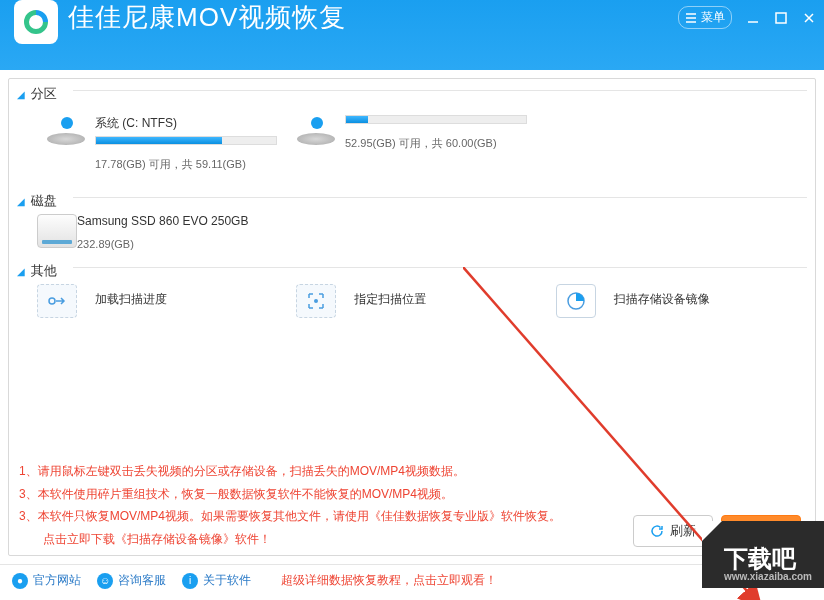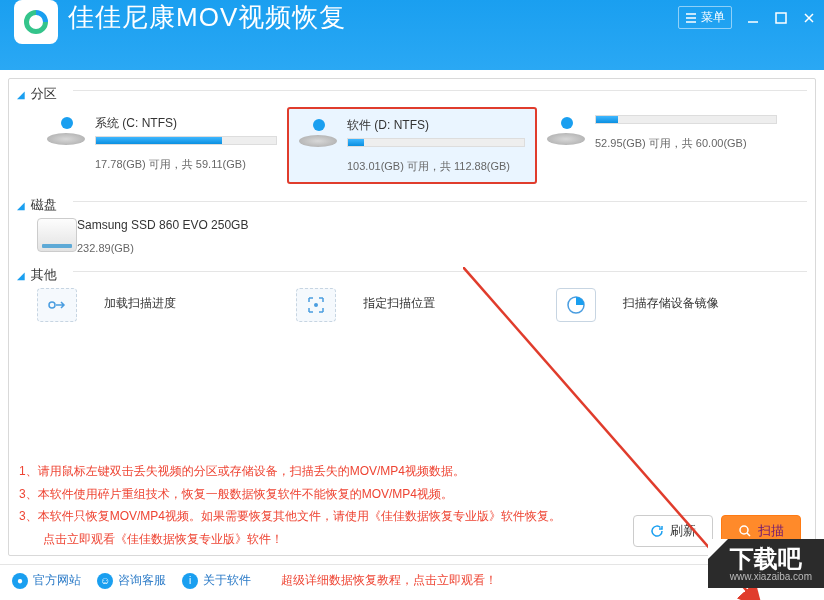--- a/index.html
+++ b/index.html
@@ -2,21 +2,21 @@
 <html><head>
 <meta charset="utf-8">
 <style>
 *{margin:0;padding:0;box-sizing:border-box;font-family:"Microsoft YaHei",sans-serif}
 body{width:824px;height:600px;background:#fff;position:relative;overflow:hidden}
 .titlebar{height:70px;background:linear-gradient(180deg,#1a9ff0 0%,#2aa8f4 100%);display:flex;padding:0 14px;position:relative}
 .logo{width:44px;height:44px;border-radius:8px;background:#fff;display:flex;align-items:center;justify-content:center;margin-right:10px}
 .logo svg{width:32px;height:32px}
 .app-title{color:#fff;font-size:26px;font-weight:400;letter-spacing:1px}
 .window-ctrls{position:absolute;top:6px;right:8px;display:flex;gap:14px;align-items:center}
-.menu-btn{display:flex;align-items:center;gap:4px;color:#fff;font-size:12px;padding:2px 6px;border:1px solid rgba(255,255,255,.5);border-radius:2px;cursor:pointer}
+.menu-btn{display:flex;align-items:center;gap:4px;color:#fff;font-size:12px;padding:2px 6px;border:1px solid rgba(255,255,255,.5);border-radius:10px;cursor:pointer}
 .menu-btn svg{width:12px;height:12px}
 .wc{color:#fff;cursor:pointer;font-size:14px;width:14px;height:14px;display:flex;align-items:center;justify-content:center}
 .panel{border:1px solid #d9d9d9;margin:8px;border-radius:2px;height:478px;display:flex;flex-direction:column;position:relative}
 .section-head{display:flex;align-items:center;gap:6px;padding:6px 8px 4px 8px;font-size:13px;color:#333}
 .section-head .tri{color:#1a9ff0;font-size:10px}
 .hr{height:1px;background:#e5e5e5;margin:0 8px 6px 8px;flex:1}
 .section-head-row{display:flex;align-items:center}
 .drives{display:flex;padding:0 10px 6px 28px}
 .drive{display:flex;gap:8px;padding:8px 10px;border-radius:3px;width:250px;position:relative}
 .drive.selected{background:#eaf5ff;border:2px solid #e03c2c}
@@ -26,34 +26,34 @@
 .drive-info{flex:1}
 .drive-name{font-size:12px;color:#333;margin-bottom:4px}
 .bar{height:9px;background:#eee;border:1px solid #ddd;position:relative}
 .bar-fill{height:100%;background:linear-gradient(180deg,#3fb7ff,#0a8fe0)}
 .drive-stat{font-size:11px;color:#666;margin-top:12px}
 .disks{display:flex;padding:0 10px 6px 28px}
 .disk-item{display:flex;align-items:flex-start;width:250px}
 .hdd-icon{width:40px;height:34px;background:linear-gradient(180deg,#fdfdfd,#e2e2e2);border:1px solid #ccc;border-radius:4px;position:relative}
 .hdd-icon::after{content:"";position:absolute;bottom:3px;left:4px;right:4px;height:4px;background:#5da9d6;border-radius:1px}
 .others{display:flex;gap:10px;padding:0 10px 6px 28px}
-.other-item{display:flex;gap:27px;align-items:center;width:250px;cursor:pointer}
+.other-item{display:flex;gap:18px;align-items:center;width:250px;cursor:pointer}
 .other-icon{width:40px;height:34px;border:1px dashed #c7d5e2;border-radius:4px;display:flex;align-items:center;justify-content:center;color:#4a9de0;background:#f5f9fd}
 .notes{padding:6px 10px 4px 10px;color:#e43;font-size:12px;line-height:1.9}
 .actions{position:absolute;bottom:8px;right:14px;display:flex;gap:8px}
 .btn{height:32px;border-radius:4px;display:flex;align-items:center;gap:6px;padding:0 16px;font-size:13px;cursor:pointer}
 .btn-refresh{background:#fff;border:1px solid #ccc;color:#333}
 .btn-scan{background:#ff8a2a;border:1px solid #ff7a12;color:#701a75}
 .statusbar{height:32px;border-top:1px solid #e5e5e5;display:flex;align-items:center;padding:0 12px;gap:16px;font-size:12px;color:#2a7ac7}
 .sb-item{display:flex;align-items:center;gap:5px;cursor:pointer}
 .sb-icon{width:16px;height:16px;border-radius:50%;background:#1a9ff0;display:flex;align-items:center;justify-content:center;color:#fff;font-size:10px}
 .tutorial{color:#e43;margin-left:14px}
 .arrow{position:absolute;top:188px;left:454px;pointer-events:none;z-index:5}
-.dl-badge{position:absolute;bottom:12px;right:0;background:#2b2b2b;color:#fff;font-size:24px;font-weight:700;padding:4px 12px 6px 22px;border-top-left-radius:10px;z-index:10}
-.dl-badge .sub{font-size:10px;color:#bbb;font-weight:400;display:block;margin-top:-4px}
+.dl-badge{position:absolute;bottom:12px;right:0;background:#2b2b2b;color:#fff;font-size:24px;font-weight:700;padding:22px 12px 6px 22px;border-top-left-radius:10px;z-index:10}
+.dl-badge .sub{font-size:10px;color:#bbb;font-weight:700;display:block;margin-top:-4px}
 .dl-corner{position:absolute;width:0;height:0;border-top:20px solid #fff;border-right:20px solid transparent;top:0;left:0}
 </style>
 </head>
 <body>
 
 <div class="titlebar">
   <div class="logo">
     <svg viewBox="0 0 32 32">
         <path d="M16 4a12 12 0 1 0 12 12h-5a7 7 0 1 1-7-7V4z" fill="#34c48b"></path>
         <path d="M16 4v5a7 7 0 0 1 7 7h5A12 12 0 0 0 16 4z" fill="#1a9ff0"></path>
@@ -103,33 +103,20 @@
           <div class="disk-shape"></div>
         </div>
       <div class="drive-info">
         <div class="drive-name">系统 (C: NTFS)</div>
         <div class="bar">
             <div class="bar-fill" style="width:70%"></div>
           </div>
         <div class="drive-stat">17.78(GB) 可用，共 59.11(GB)</div>
       </div>
     </div>
-    <div class="drive selected">
-      <div class="drive-icon">
-          <div class="disk-top"></div>
-          <div class="disk-shape"></div>
-        </div>
-      <div class="drive-info">
-        <div class="drive-name">软件 (D: NTFS)</div>
-        <div class="bar">
-            <div class="bar-fill" style="width:9%"></div>
-          </div>
-        <div class="drive-stat">103.01(GB) 可用，共 112.88(GB)</div>
-      </div>
-    </div>
     <div class="drive">
       <div class="drive-icon">
           <div class="disk-top"></div>
           <div class="disk-shape"></div>
         </div>
       <div class="drive-info">
         <div class="bar">
             <div class="bar-fill" style="width:12%"></div>
           </div>
         <div class="drive-stat">52.95(GB) 可用，共 60.00(GB)</div>
@@ -192,21 +179,21 @@
       <div class="drive-name">扫描存储设备镜像</div>
     </div>
   </div>
 
   <div style="flex:1"></div>
 
   <div class="notes">
     <div>1、请用鼠标左键双击丢失视频的分区或存储设备，扫描丢失的MOV/MP4视频数据。</div>
     <div>3、本软件使用碎片重组技术，恢复一般数据恢复软件不能恢复的MOV/MP4视频。</div>
     <div>3、本软件只恢复MOV/MP4视频。如果需要恢复其他文件，请使用《佳佳数据恢复专业版》软件恢复。</div>
-    <div style="padding-left:24px">点击立即观看《佳佳数据恢复专业版》软件！</div>
+    <div style="padding-left:24px">点击立即下载《扫描存储设备镜像》软件！</div>
   </div>
 
   <div class="actions">
     <div class="btn btn-refresh">
       <svg width="14" height="14">
           <path d="M12 7a5 5 0 1 1-1.5-3.5M12 2v3h-3" fill="none" stroke="#1a9ff0" stroke-width="1.5"></path>
         </svg>
       <span>刷新</span>
     </div>
     <div class="btn btn-scan">

